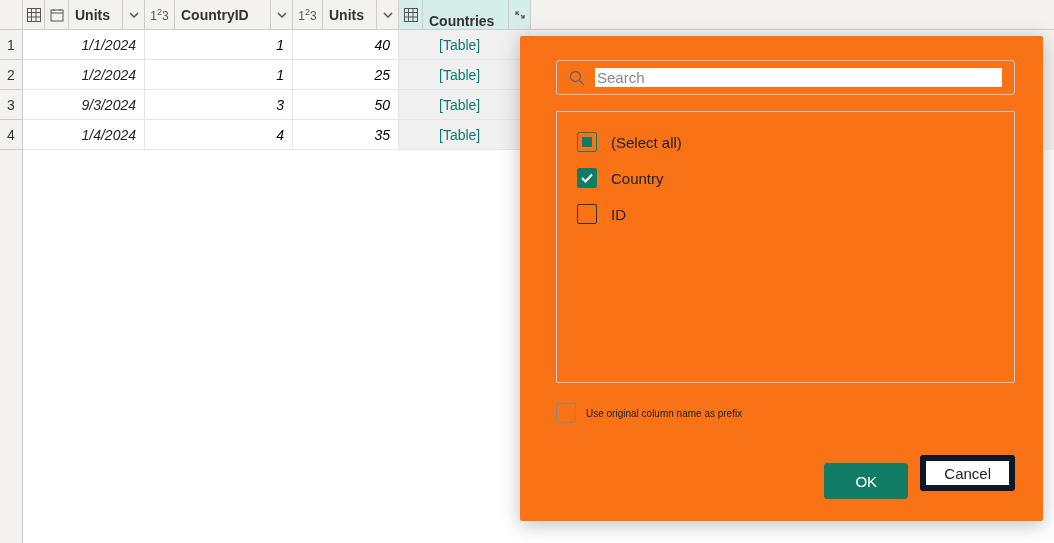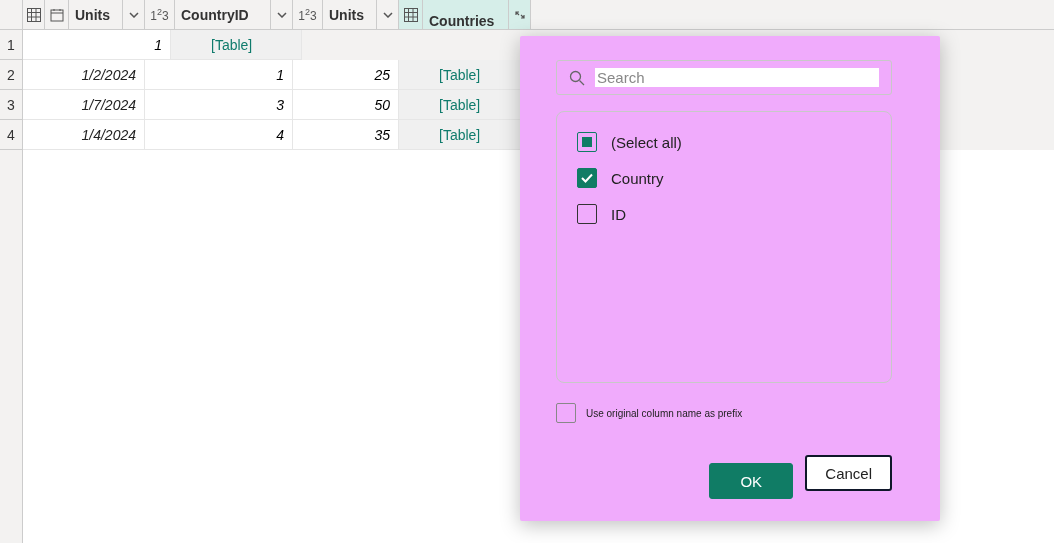--- a/index.html
+++ b/index.html
@@ -117,28 +117,28 @@
   }
 
   
   svg { display: block; }
 
   
   .popup {
     position: absolute;
     top: 36px;
     left: 520px;
-    width: 420px;
+    width: 523px;
     height: 485px;
-    background: #f0abfc;
+    background: #f97316;
     border-radius: 2px;
     box-shadow: 0 4px 20px rgba(0,0,0,0.25);
     display: flex;
     flex-direction: column;
-    padding: 24px 48px 22px 36px;
+    padding: 24px 28px 22px 36px;
   }
   .search-box {
     display: flex;
     align-items: center;
     gap: 10px;
     height: 36px;
     border: 1px solid #c8c8c8;
     border-radius: 3px;
     padding: 0 12px;
     color: #666;
@@ -148,21 +148,21 @@
     outline: none;
     flex: 1;
     font-size: 15px;
     font-family: inherit;
     color: #333;
   }
   .search-input::placeholder { color: #888; }
   .field-list {
     margin-top: 16px;
     border: 1px solid #c8c8c8;
-    border-radius: 8px;
+    border-radius: 1px;
     padding: 12px 16px;
     height: 278px;
     overflow: auto;
   }
   .field-item {
     display: flex;
     align-items: center;
     gap: 14px;
     padding: 8px 4px;
     font-size: 15px;
@@ -208,21 +208,21 @@
   }
   .btn-primary {
     background: #107c65;
     color: #fff;
     border: 1px solid #107c65;
     margin-top: 8px;
   }
   .btn-secondary {
     background: #fff;
     color: #222;
-    border: 2px solid #0f172a;
+    border: 6px solid #0f172a;
   }
 </style>
 </head>
 <body>
 
 <div class="grid">
 
   <div class="grid-header">
     <div class="hdr-cell col-gutter"></div>
 
@@ -297,35 +297,37 @@
         </svg>
       </div>
     </div>
 
     <div class="hdr-rest"></div>
   </div>
 
   <div id="rows-container">
       <div class="row">
         <div class="cell rownum-cell col-gutter">1</div>
+        <div class="cell italic body-col-date" style="justify-content:flex-end;">1/1/2024</div>
         <div class="cell rightnum body-col-cid">1</div>
+        <div class="cell rightnum body-col-units">40</div>
         <div class="cell link body-col-ctry countries-cell">[Table]</div>
         <div class="cell body-col-rest"></div>
       </div>
       <div class="row">
         <div class="cell rownum-cell col-gutter">2</div>
         <div class="cell italic body-col-date" style="justify-content:flex-end;">1/2/2024</div>
         <div class="cell rightnum body-col-cid">1</div>
         <div class="cell rightnum body-col-units">25</div>
         <div class="cell link body-col-ctry countries-cell">[Table]</div>
         <div class="cell body-col-rest"></div>
       </div>
       <div class="row">
         <div class="cell rownum-cell col-gutter">3</div>
-        <div class="cell italic body-col-date" style="justify-content:flex-end;">1/7/2024</div>
+        <div class="cell italic body-col-date" style="justify-content:flex-end;">9/3/2024</div>
         <div class="cell rightnum body-col-cid">3</div>
         <div class="cell rightnum body-col-units">50</div>
         <div class="cell link body-col-ctry countries-cell">[Table]</div>
         <div class="cell body-col-rest"></div>
       </div>
       <div class="row">
         <div class="cell rownum-cell col-gutter">4</div>
         <div class="cell italic body-col-date" style="justify-content:flex-end;">1/4/2024</div>
         <div class="cell rightnum body-col-cid">4</div>
         <div class="cell rightnum body-col-units">35</div>

